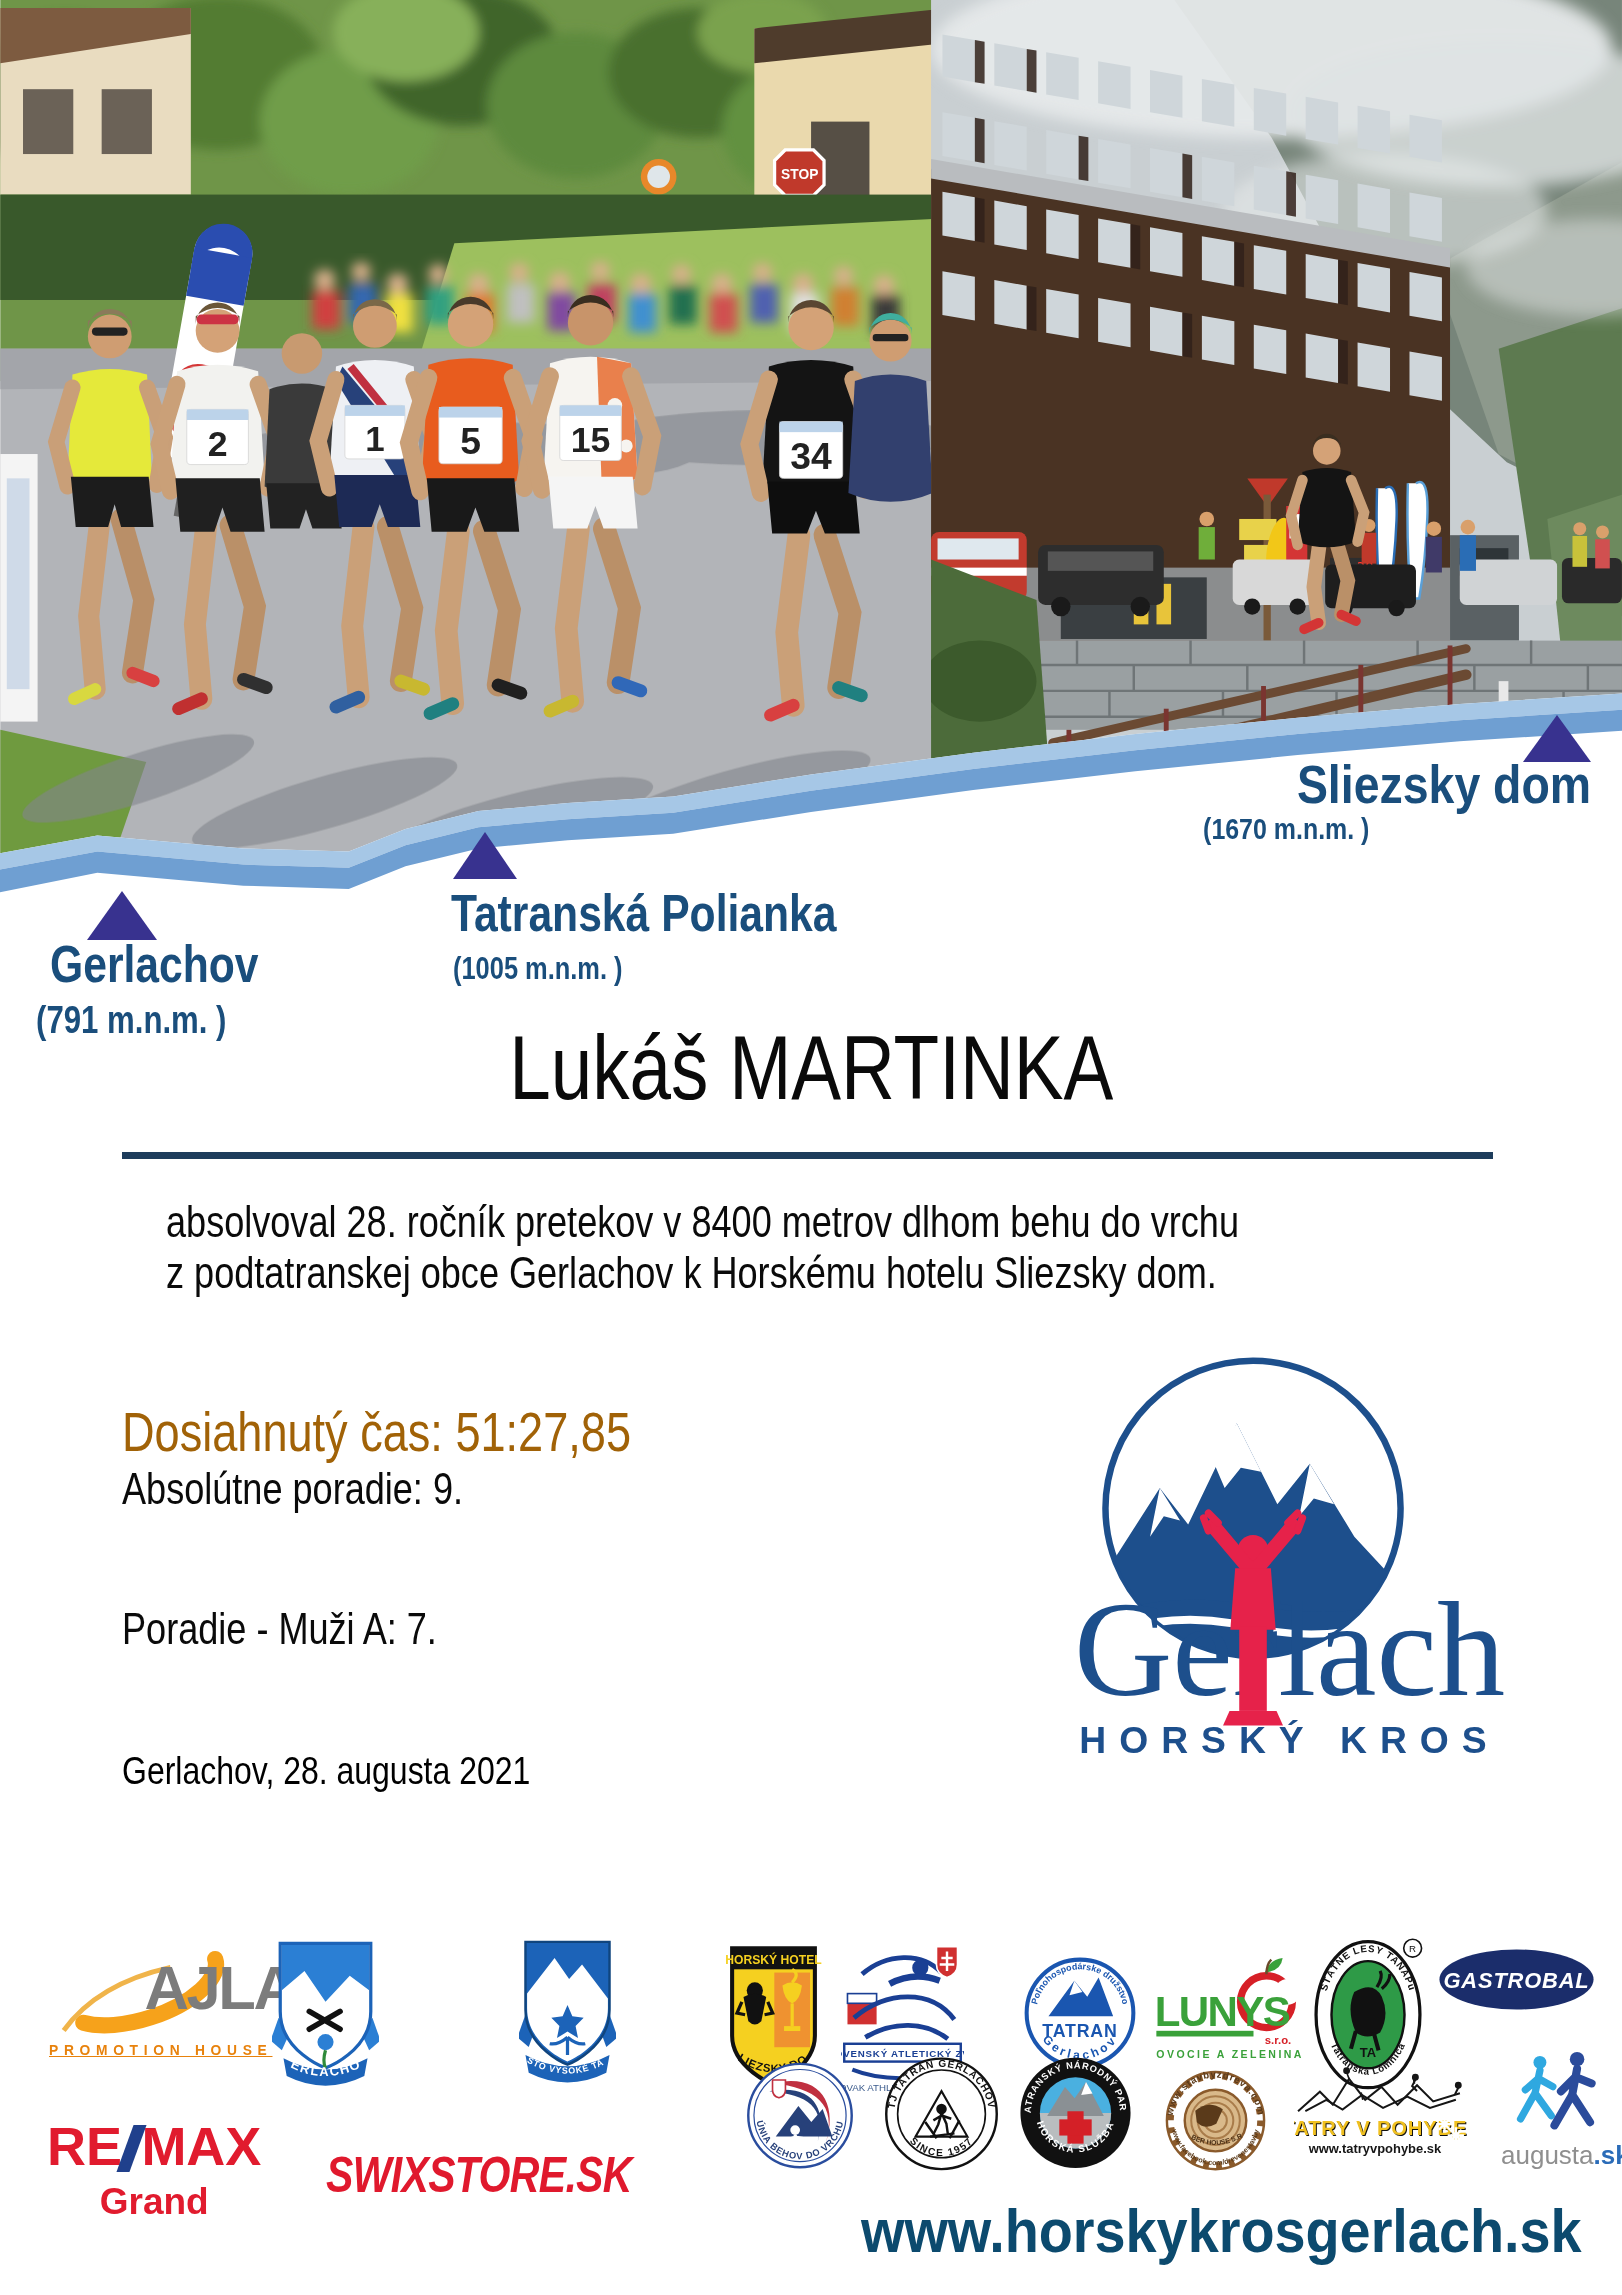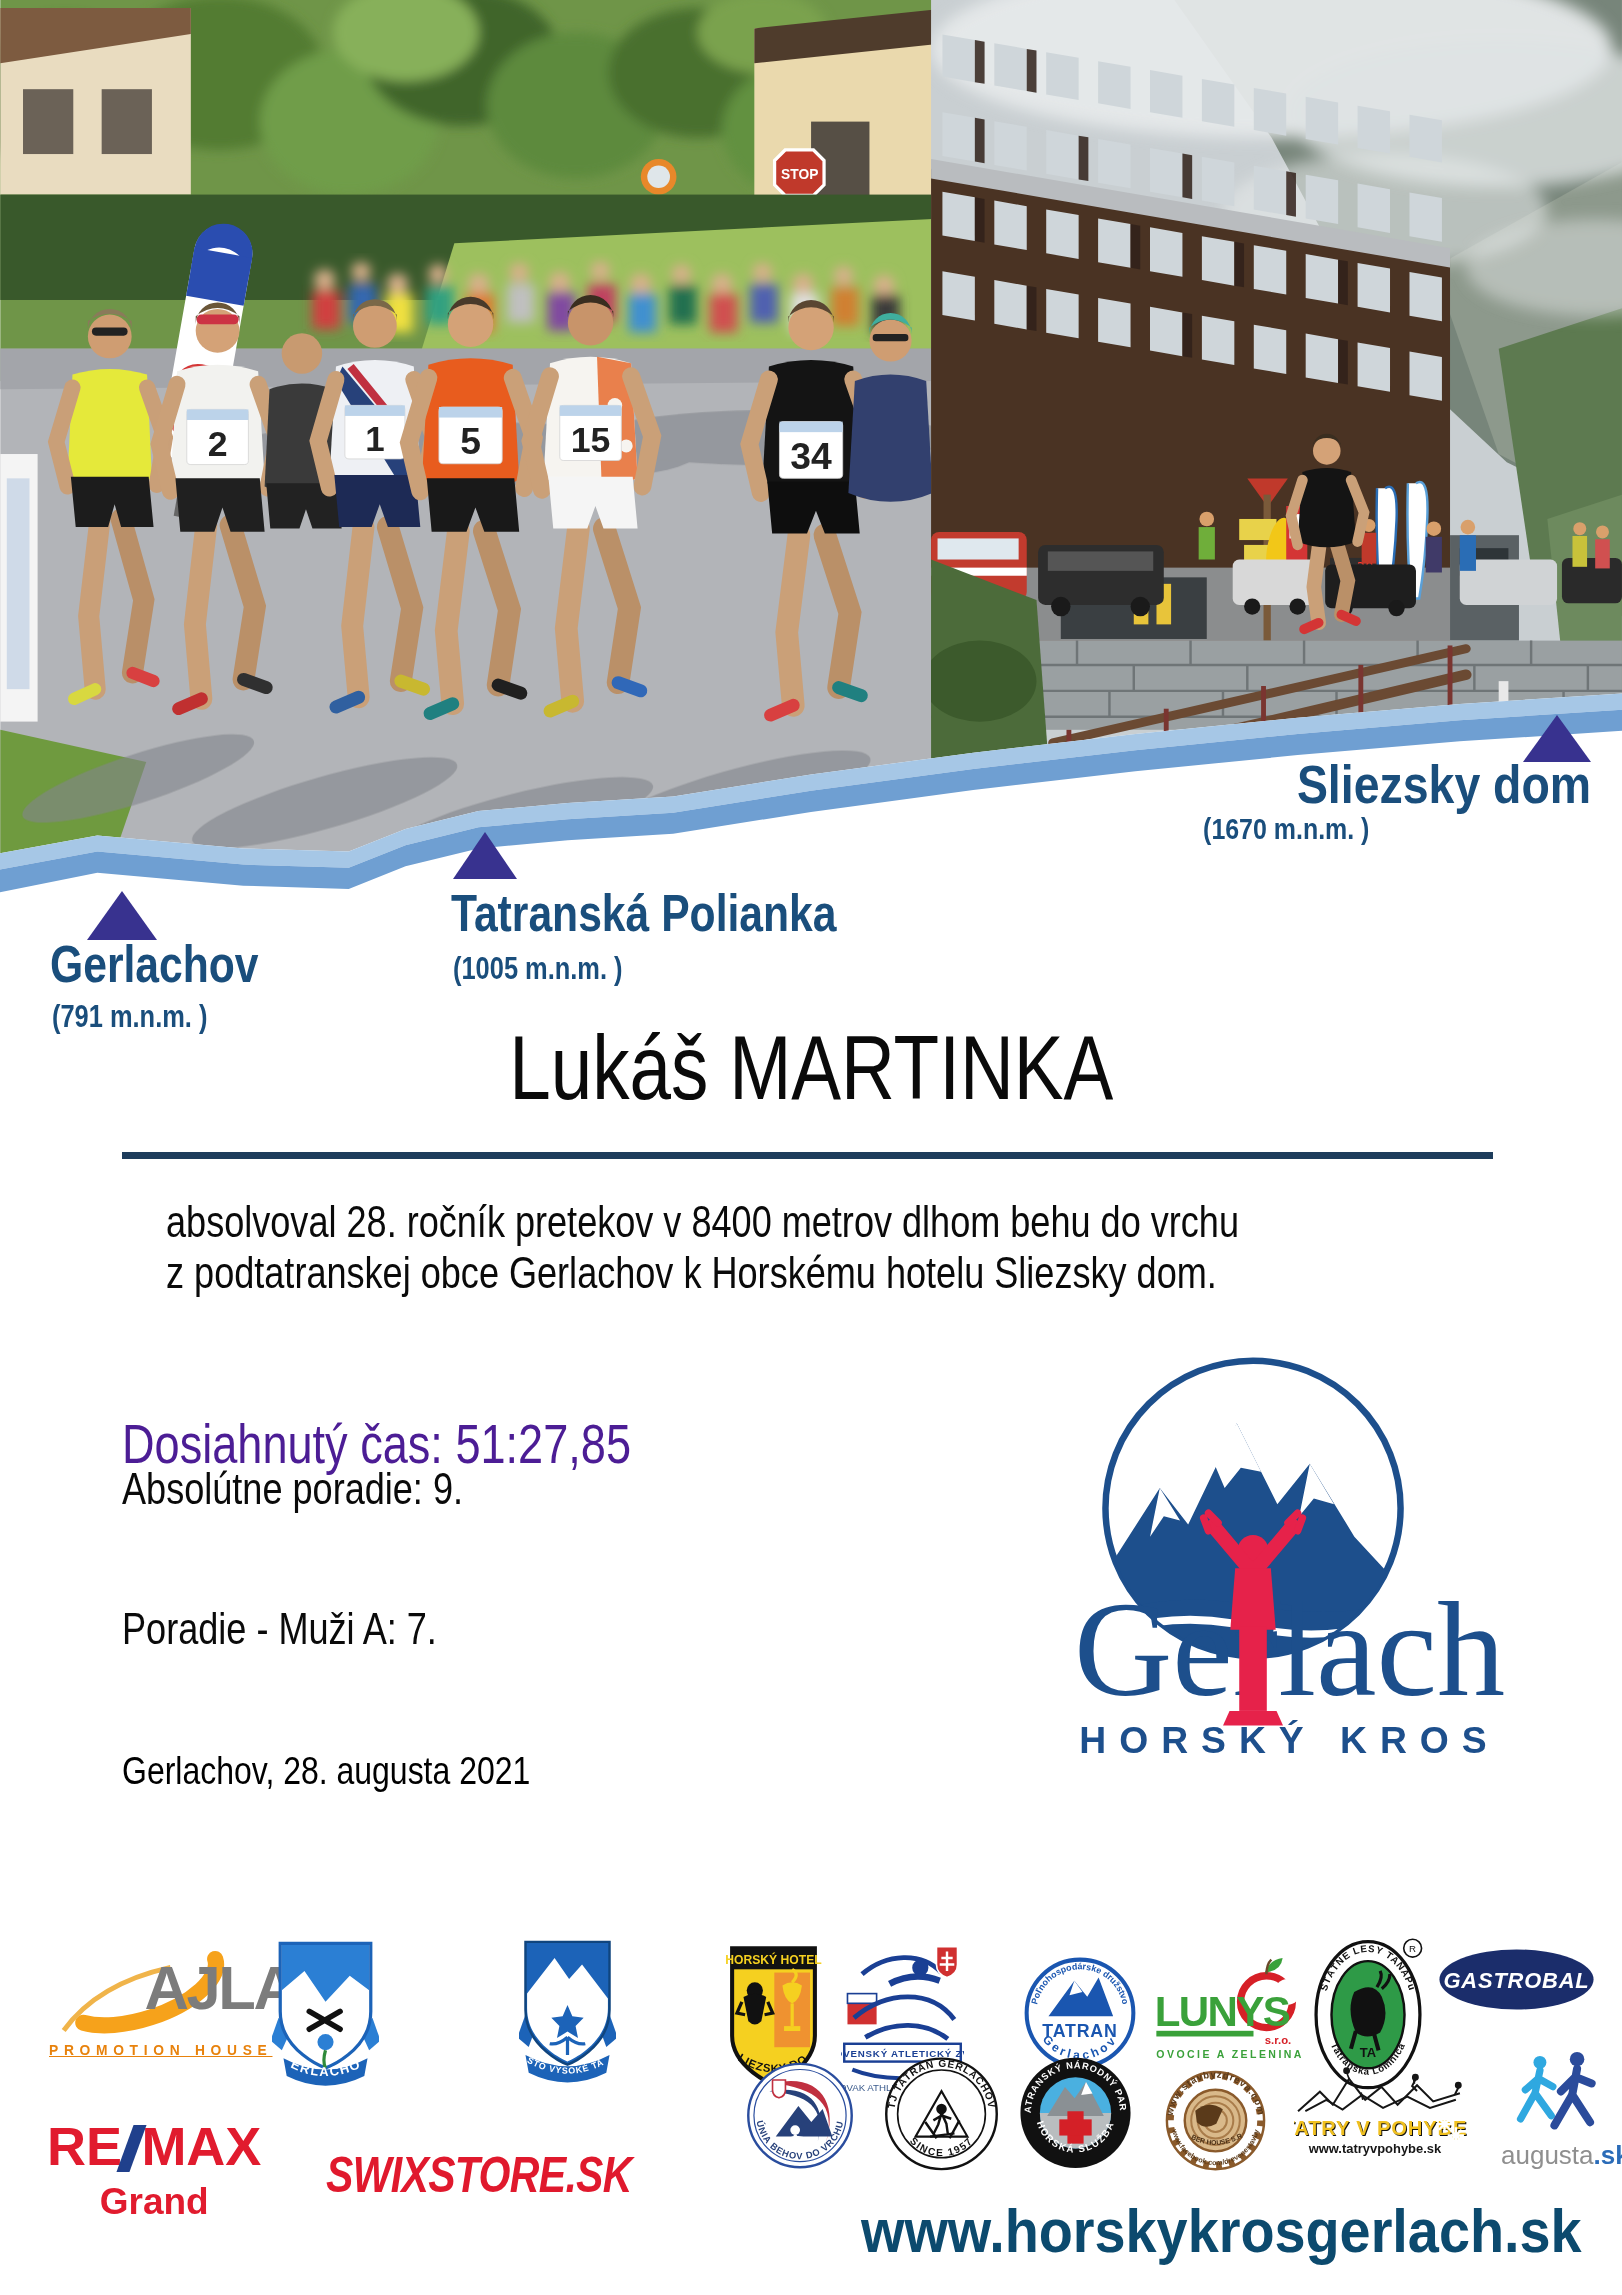--- a/index.html
+++ b/index.html
@@ -5,21 +5,21 @@
   html,body{margin:0;padding:0;background:#888;}
   .page{position:relative;width:1622px;height:2295px;background:#ffffff;overflow:hidden;
         font-family:"Liberation Sans", sans-serif;}
   .abs{position:absolute;}
   .narrow{display:inline-block;transform:scaleX(.82);transform-origin:0 0;white-space:nowrap;}
   .narrow-c{display:inline-block;transform:scaleX(.82);transform-origin:50% 0;white-space:nowrap;}
   .narrow-r{display:inline-block;transform:scaleX(.86);transform-origin:100% 0;white-space:nowrap;}
   .title{width:100%;top:1016px;text-align:center;font-size:91px;color:#0a0a0a;letter-spacing:0;text-decoration:underline;}
   .divider{left:122px;top:1152px;width:1371px;height:7.3px;background:#1e3d5c;}
   .bodyline{left:166px;font-size:44px;color:#0a0a0a;}
-  .resultline{left:122px;top:1400px;font-size:55px;color:#4c1d95;margin-top:12px;}
+  .resultline{left:122px;top:1400px;font-size:55px;color:#a16207;}
   .rankline{left:122px;font-size:44px;color:#0a0a0a;}
   .dateline{left:122px;top:1749px;font-size:39px;color:#000000;}
   .mk-label{font-weight:bold;color:#1a4e7c;}
   .tri{width:0;height:0;}
   .url{width:100%;top:2195px;text-align:right;font-size:62px;font-weight:bold;color:#0c4a6e;}
   .swix{font-size:50px;font-weight:bold;font-style:italic;color:#e0192d;letter-spacing:-0.8px;}
   .remax-line{font-size:54px;font-weight:bold;color:#e11b2e;line-height:1;}
   .remax-slash{display:inline-block;width:13px;height:47px;background:#20408c;transform:skewX(-20deg);margin:0 3.2px -6.5px 3.2px;}
   .remax-sub{font-size:37px;font-weight:bold;color:#e11b2e;margin-top:8px;text-align:center;}
   .gajla-tag{font-size:13.8px;letter-spacing:5.7px;color:#e8820c;font-weight:bold;text-decoration:underline;}
@@ -457,21 +457,21 @@
     <polygon fill="#ffffff" points="0,1052 120,1030 300,1046 430,1050 500,1022 590,1000 700,990 830,982 1000,955 1200,928 1400,905 1600,885 1800,868 2000,855 2000,1260 0,1260"></polygon>
     <polygon fill="#a6c7e6" points="0,1052 120,1030 300,1046 430,1050 500,1022 590,1000 700,990 830,982 1000,955 1200,928 1400,905 1600,885 1800,868 2000,855
               2000,875 1800,888 1600,905 1400,925 1200,948 1000,975 830,1002 700,1010 590,1020 500,1042 430,1070 300,1066 120,1050 0,1072"></polygon>
     <polygon fill="#6f9fd2" points="0,1072 120,1050 300,1066 430,1070 500,1042 590,1020 700,1010 830,1002 1000,975 1200,948 1400,925 1600,905 1800,888 2000,875
               2000,901 1800,914 1600,931 1400,951 1200,974 1000,1001 830,1028 700,1036 590,1046 500,1068 430,1096 300,1092 120,1076 0,1100"></polygon>
   </svg>
 
   <div class="abs tri" style="left:87px;top:891px;border-left:35px solid transparent;border-right:35px solid transparent;border-bottom:49px solid #38328f"></div>
   <div class="abs mk-label" style="left:50px;top:934px;font-size:52px">
     <span class="narrow">Gerlachov</span></div>
-  <div class="abs mk-label" style="left:52px;top:999px;font-size:31px">
+  <div class="abs mk-label" style="left:36px;top:999px;font-size:38px">
     <span class="narrow">(791 m.n.m. )</span></div>
 
   <div class="abs tri" style="left:453px;top:832px;border-left:32px solid transparent;border-right:32px solid transparent;border-bottom:47px solid #38328f"></div>
   <div class="abs mk-label" style="left:451px;top:883px;font-size:52px">
     <span class="narrow">Tatranská Polianka</span></div>
   <div class="abs mk-label" style="left:453px;top:951px;font-size:31px">
     <span class="narrow">(1005 m.n.m. )</span></div>
 
   <div class="abs tri" style="left:1523px;top:715px;border-left:34px solid transparent;border-right:34px solid transparent;border-bottom:47px solid #38328f"></div>
   <div class="abs mk-label" style="left:1176px;top:753px;width:415px;text-align:right;font-size:54px">

